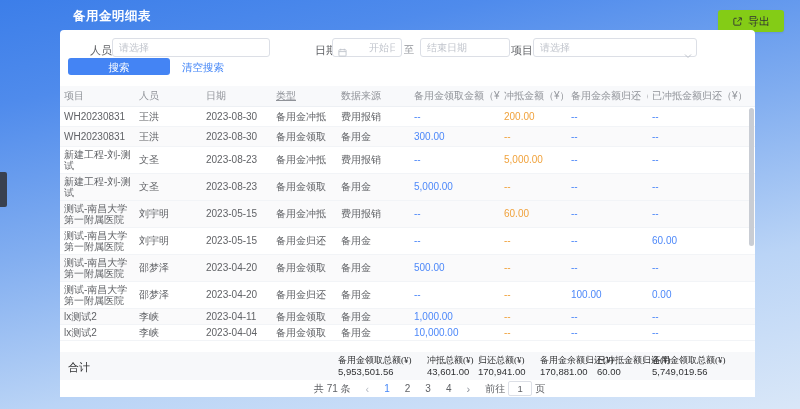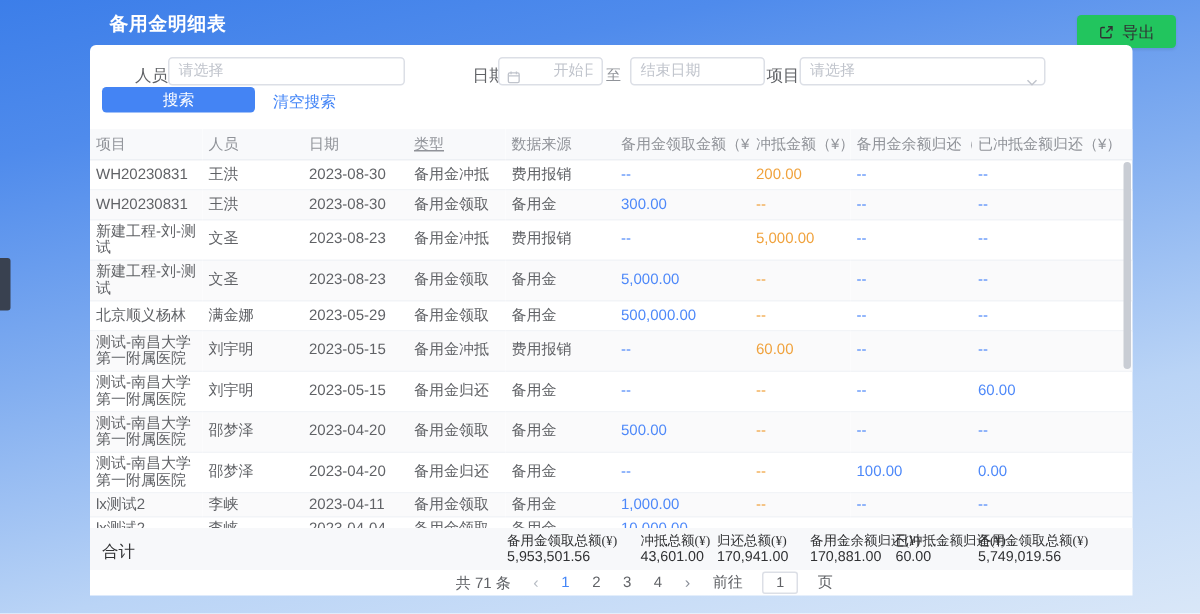--- a/index.html
+++ b/index.html
@@ -4,21 +4,21 @@
 <style>
   * { box-sizing: border-box; }
   html,body { margin:0; padding:0; }
   body {
     width:800px; height:409px; overflow:hidden; position:relative;
     font-family:"Liberation Sans","DejaVu Sans",sans-serif;
     background:linear-gradient(168deg,#3C7EE9 0%,#4F8BEC 18%,#82AEF0 45%,#BAD4F6 72%,#D9E7F8 100%);
   }
   .page-title { position:absolute; left:60px; top:8px; color:#fff; font-size:12.5px; font-weight:bold; letter-spacing:.5px;margin-left:13px; }
   .export-btn {
-    position:absolute; left:718px; top:10px; width:66px; height:22px; background:#22c55e;
+    position:absolute; left:718px; top:10px; width:66px; height:22px; background:#84cc16;
     border:none; border-radius:3px; display:flex; align-items:center; justify-content:center;
     gap:5px; font-size:11px; color:#303133; cursor:pointer; box-shadow:0 1px 2px rgba(0,0,0,.08);text-align:right;
   }
   .left-tab { position:absolute; left:0; top:172px; width:7px; height:35px; background:#394150; border-radius:0 2px 2px 0; cursor:pointer; }
 
   .card { position:absolute; left:60px; top:30px; width:695px; height:367px; background:#fff; border-radius:4px 4px 0 0; }
 
   
   .f-label { position:absolute; top:13px; font-size:11px; color:#606266; }
   .f-input {
@@ -54,21 +54,21 @@
   .sum-item .lbl { font-size:9px; color:#303133; line-height:12px; white-space:nowrap;font-family:Liberation Serif, serif; }
   .sum-item .val { font-size:9.5px; color:#303133; line-height:12px; white-space:nowrap; }
 
   
   .pager { position:absolute; top:350px; left:0; width:695px; height:17px; display:flex;
     align-items:center; justify-content:center; gap:15px; font-size:10px; color:#606266;padding-left:44px; }
   .pg-arrow { color:#B7BCC4; font-size:11px; cursor:pointer; line-height:10px; }
   .pg-arrow.next { color:#8A8F99; }
   .page-num { cursor:pointer; color:#606266; }
   .page-num.current { color:#4486F7; }
-  .goto-wrap { display:flex; align-items:flex-start; gap:13px; }
+  .goto-wrap { display:flex; align-items:flex-end; gap:3px; }
   .goto-input { width:24px; height:15px; border:1px solid #DCDFE6; border-radius:2px; text-align:center;
     font-size:9.5px; color:#606266; outline:none; padding:0; }
 </style>
 </head>
 <body>
 
 <div class="page-title">备用金明细表</div>
 
 <button class="export-btn">
   <span style="display:flex;">
@@ -159,31 +159,20 @@
             <td class="blue">--</td>
             <td class="blue">--</td>
           </tr>
           <tr class="zebra" style="height: 20px;">
             <td>新建工程-刘-测试</td>
             <td>文圣</td>
             <td>2023-08-23</td>
             <td>备用金领取</td>
             <td>备用金</td>
             <td class="blue">5,000.00</td>
-            <td class="orange">--</td>
-            <td class="blue">--</td>
-            <td class="blue">--</td>
-          </tr>
-          <tr class="" style="height: 20px;">
-            <td>北京顺义杨林</td>
-            <td>满金娜</td>
-            <td>2023-05-29</td>
-            <td>备用金领取</td>
-            <td>备用金</td>
-            <td class="blue">500,000.00</td>
             <td class="orange">--</td>
             <td class="blue">--</td>
             <td class="blue">--</td>
           </tr>
           <tr class="zebra" style="height: 26px;">
             <td>测试-南昌大学第一附属医院</td>
             <td>刘宇明</td>
             <td>2023-05-15</td>
             <td>备用金冲抵</td>
             <td>费用报销</td>

